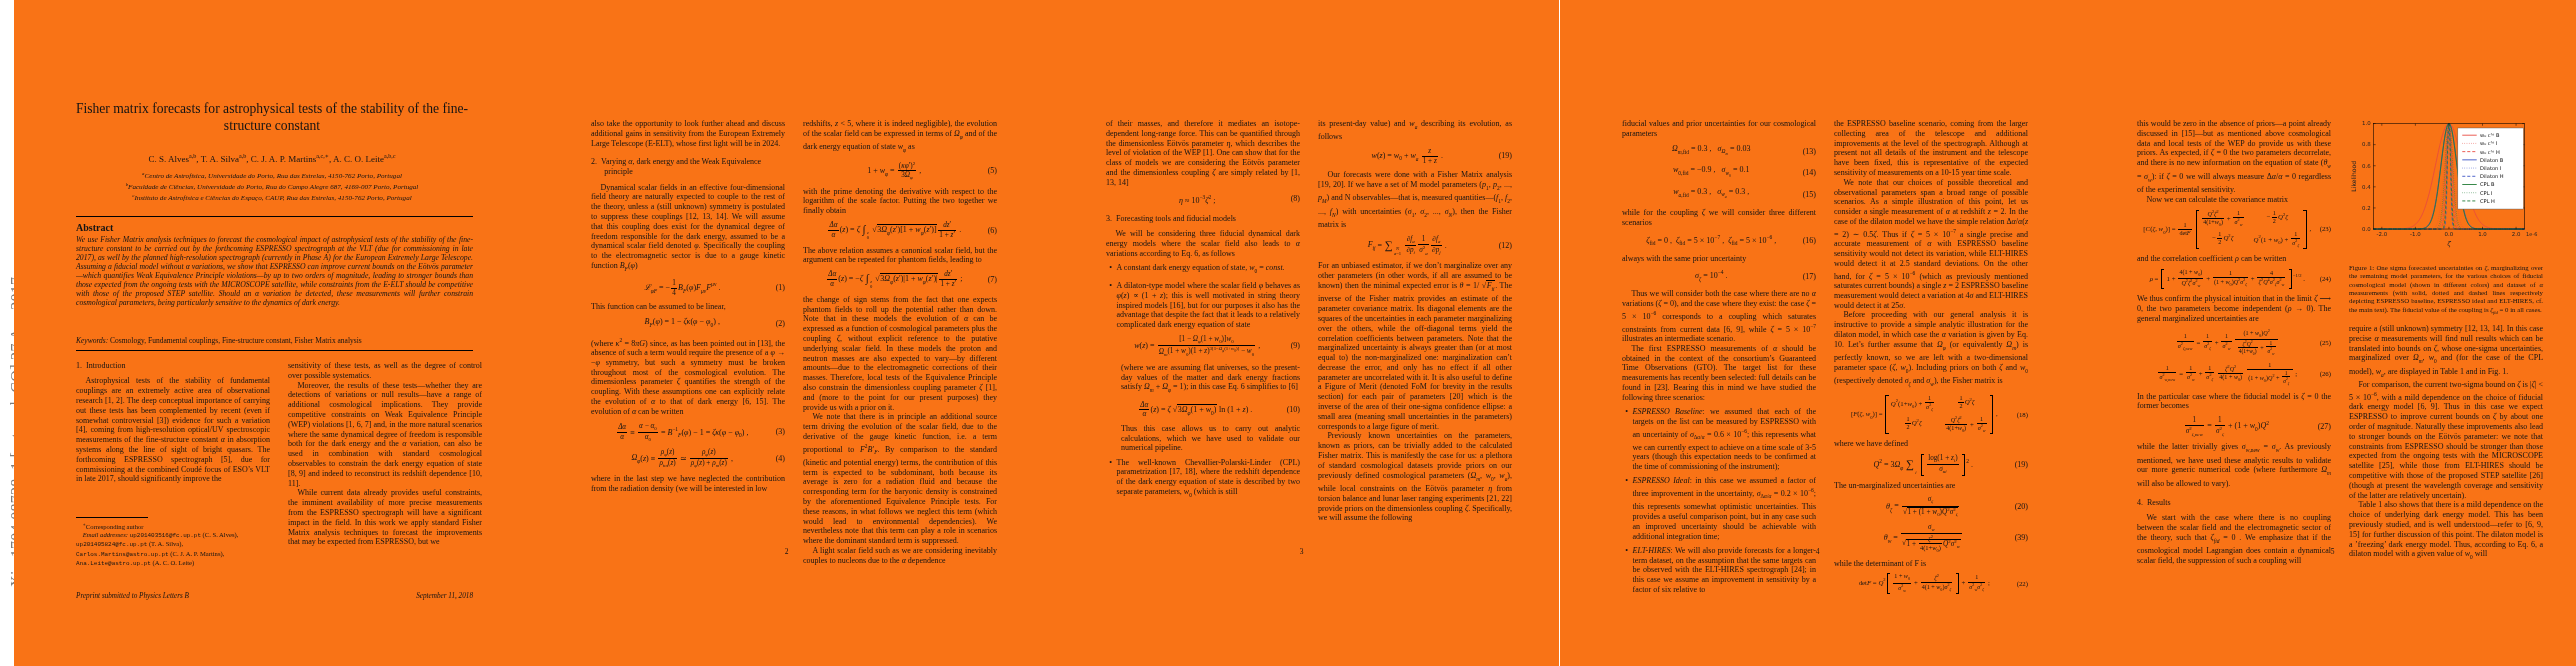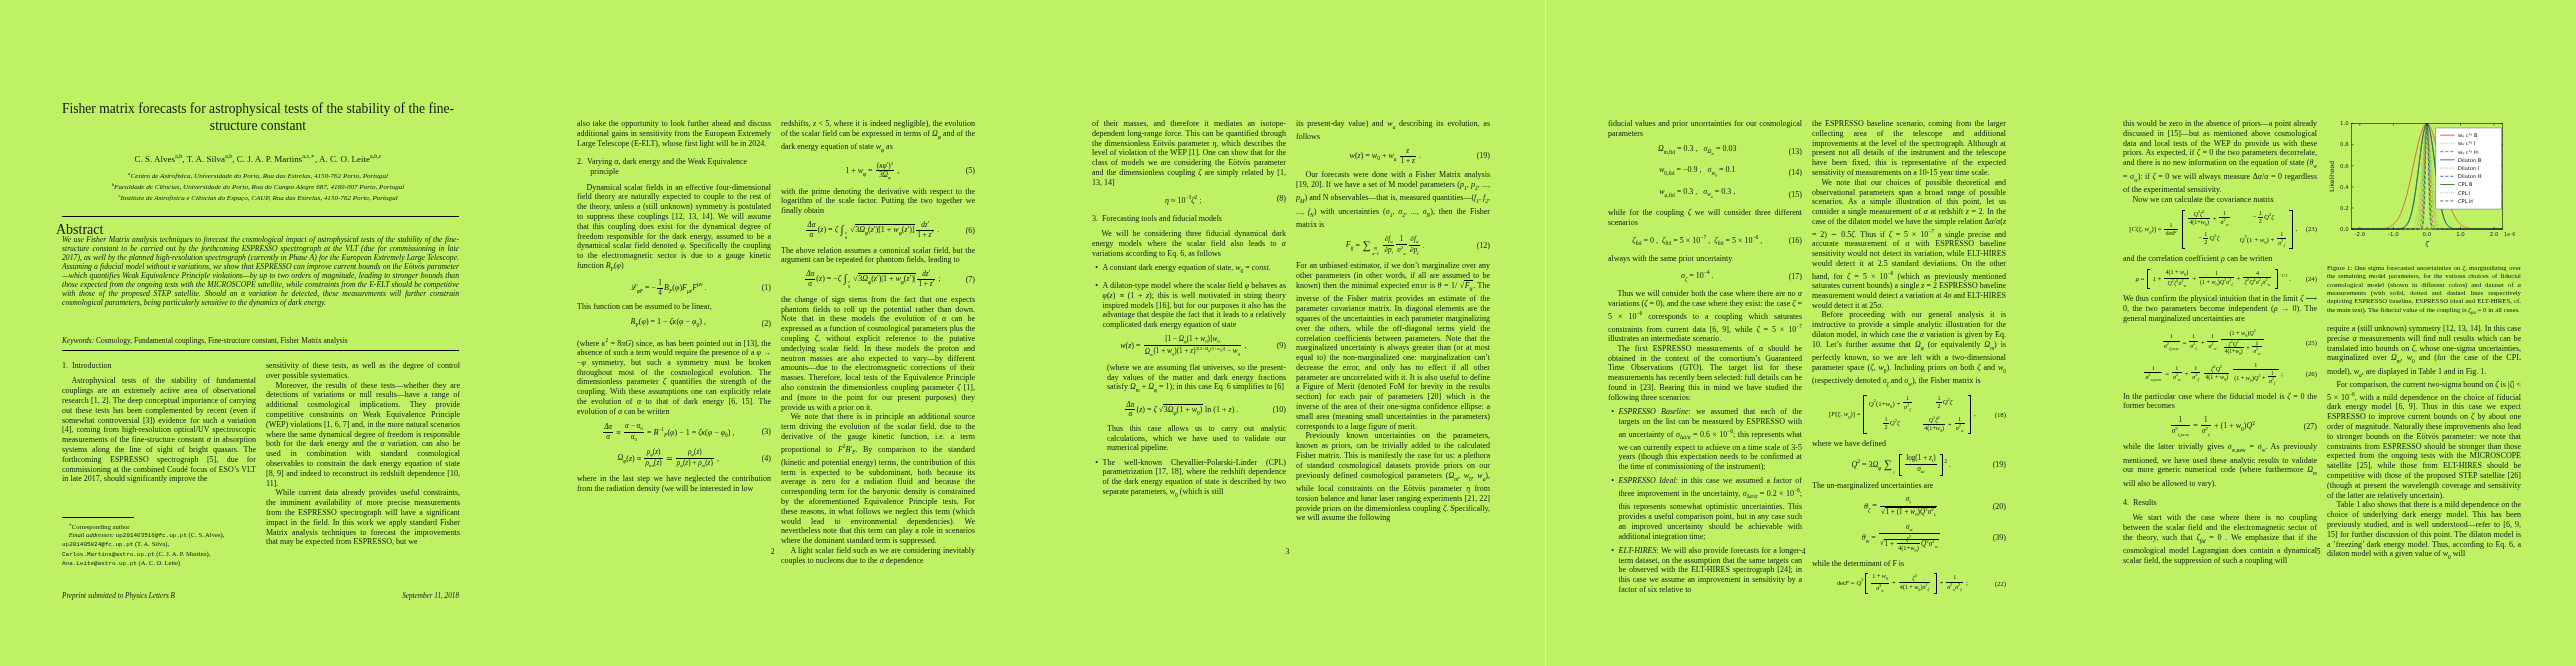--- a/index.html
+++ b/index.html
@@ -1,31 +1,31 @@
 <!DOCTYPE html>
 <html lang="en" style="font-size:9px"><head>
 <meta charset="utf-8">
 <style>
   html,body{margin:0;padding:0;background:#ffffff;}
   .shot{position:relative;width:2576px;height:667px;background:#fff;overflow:hidden;
         font-family:"Liberation Serif","DejaVu Serif",serif;color:#141414;}
-  .page{position:absolute;top:0;width:515px;height:667px;background:#bef264;}
+  .page{position:absolute;top:0;width:515px;height:667px;background:#f97316;margin-left:14px;}
   .wm{position:absolute;left:7.8px;top:236px;height:364px;writing-mode:vertical-rl;
       transform:rotate(180deg);font-size:16px;letter-spacing:0.3px;color:#7d7d7d;white-space:nowrap;}
   
   .p1title{position:absolute;left:58px;top:100px;width:400px;text-align:center;font-size:13.6px;line-height:17px;}
   .p1auth{position:absolute;left:58px;top:152px;width:400px;text-align:center;font-size:9px;}
   .p1affil{position:absolute;left:58px;top:170px;width:400px;text-align:center;font-style:italic;font-size:7.1px;line-height:8.6px;}
   .rule{position:absolute;left:62px;width:397px;border-top:0.8px solid #000;height:0;}
   .r1{top:216px;} .r2{top:350px;}
-  .absh{position:absolute;left:56px;top:222px;font-weight:normal;font-size:14px;}
+  .absh{position:absolute;left:62px;top:222px;font-weight:bold;font-size:10px;}
   .abst{position:absolute;left:62px;top:235px;width:397px;font-size:7.7px;line-height:9px;text-align:justify;font-style:italic;}
   .kw{position:absolute;left:62px;top:336px;width:397px;font-size:7.5px;}
   
-  .cols{position:absolute;left:62px;top:119px;width:397px;display:flex;gap:10px;align-items:flex-start;}
+  .cols{position:absolute;left:62px;top:119px;width:397px;display:flex;gap:18px;align-items:flex-start;}
   .p1cols{top:361px;}
   .col{width:194px;flex:none;font-size:8px;line-height:9.8px;}
   .col>*:first-child{margin-top:0;}
   .para{text-align:justify;margin:0;hyphens:auto;}
   .ind{text-indent:9.4px;}
   .bp{margin-left:15px;}
   .sech{font-weight:normal;margin:9px 0 5.6px 0;padding-left:13.3px;text-indent:-13.3px;}
   .eq{display:flex;align-items:center;margin:5px 0;}
   .eqc{flex:1;text-align:center;}
   .eqn{flex:none;margin-left:2.2px;}

